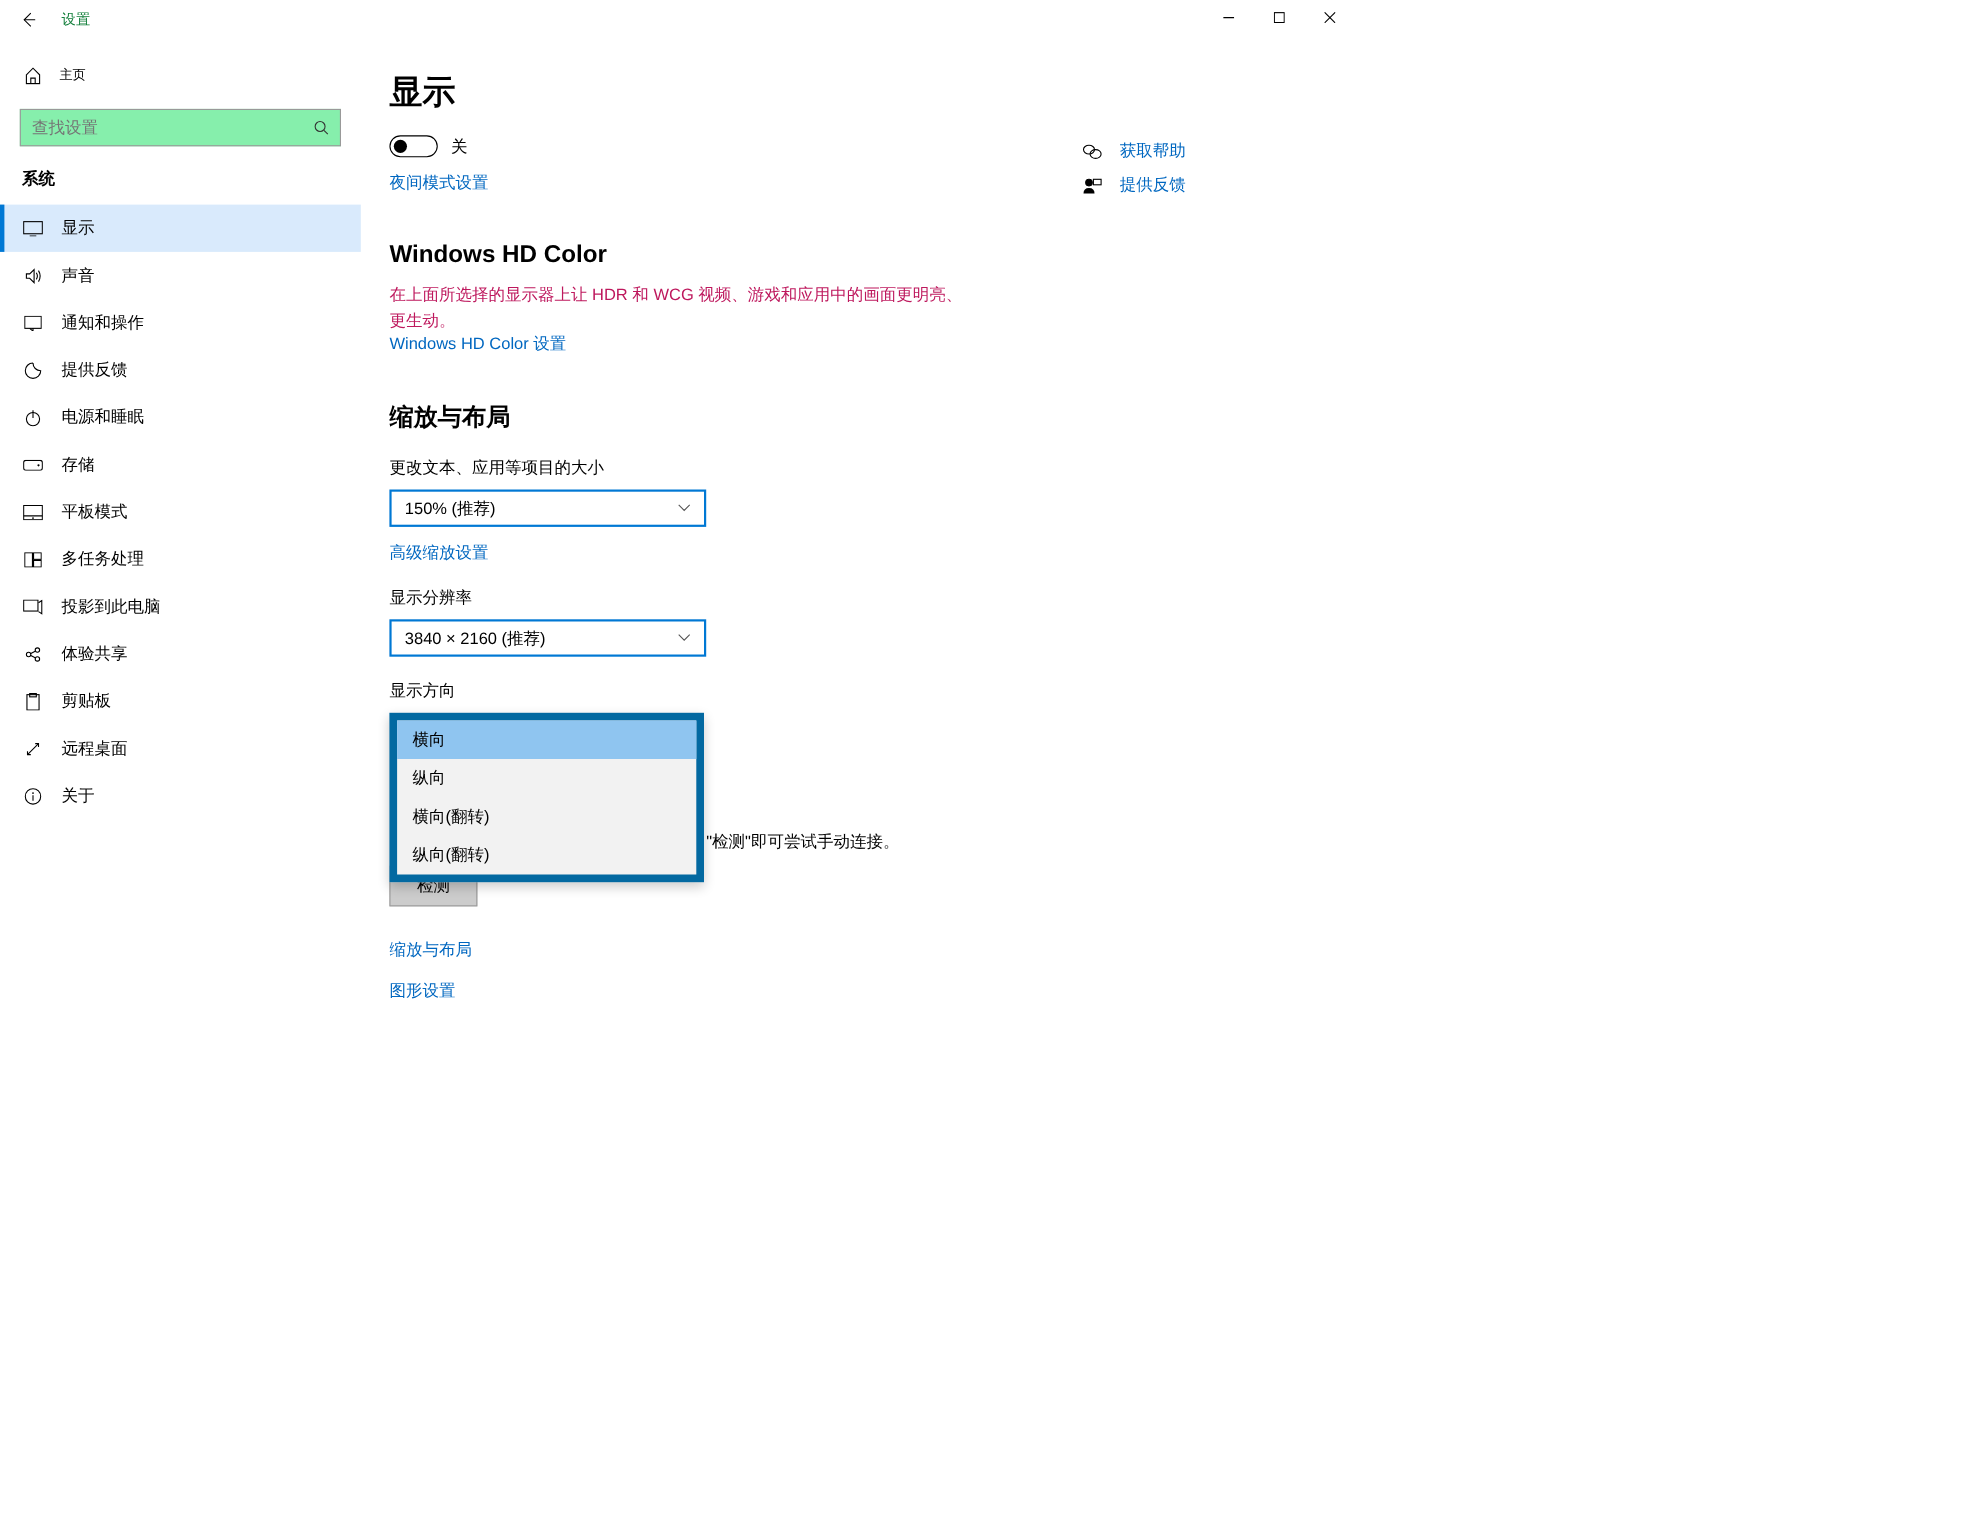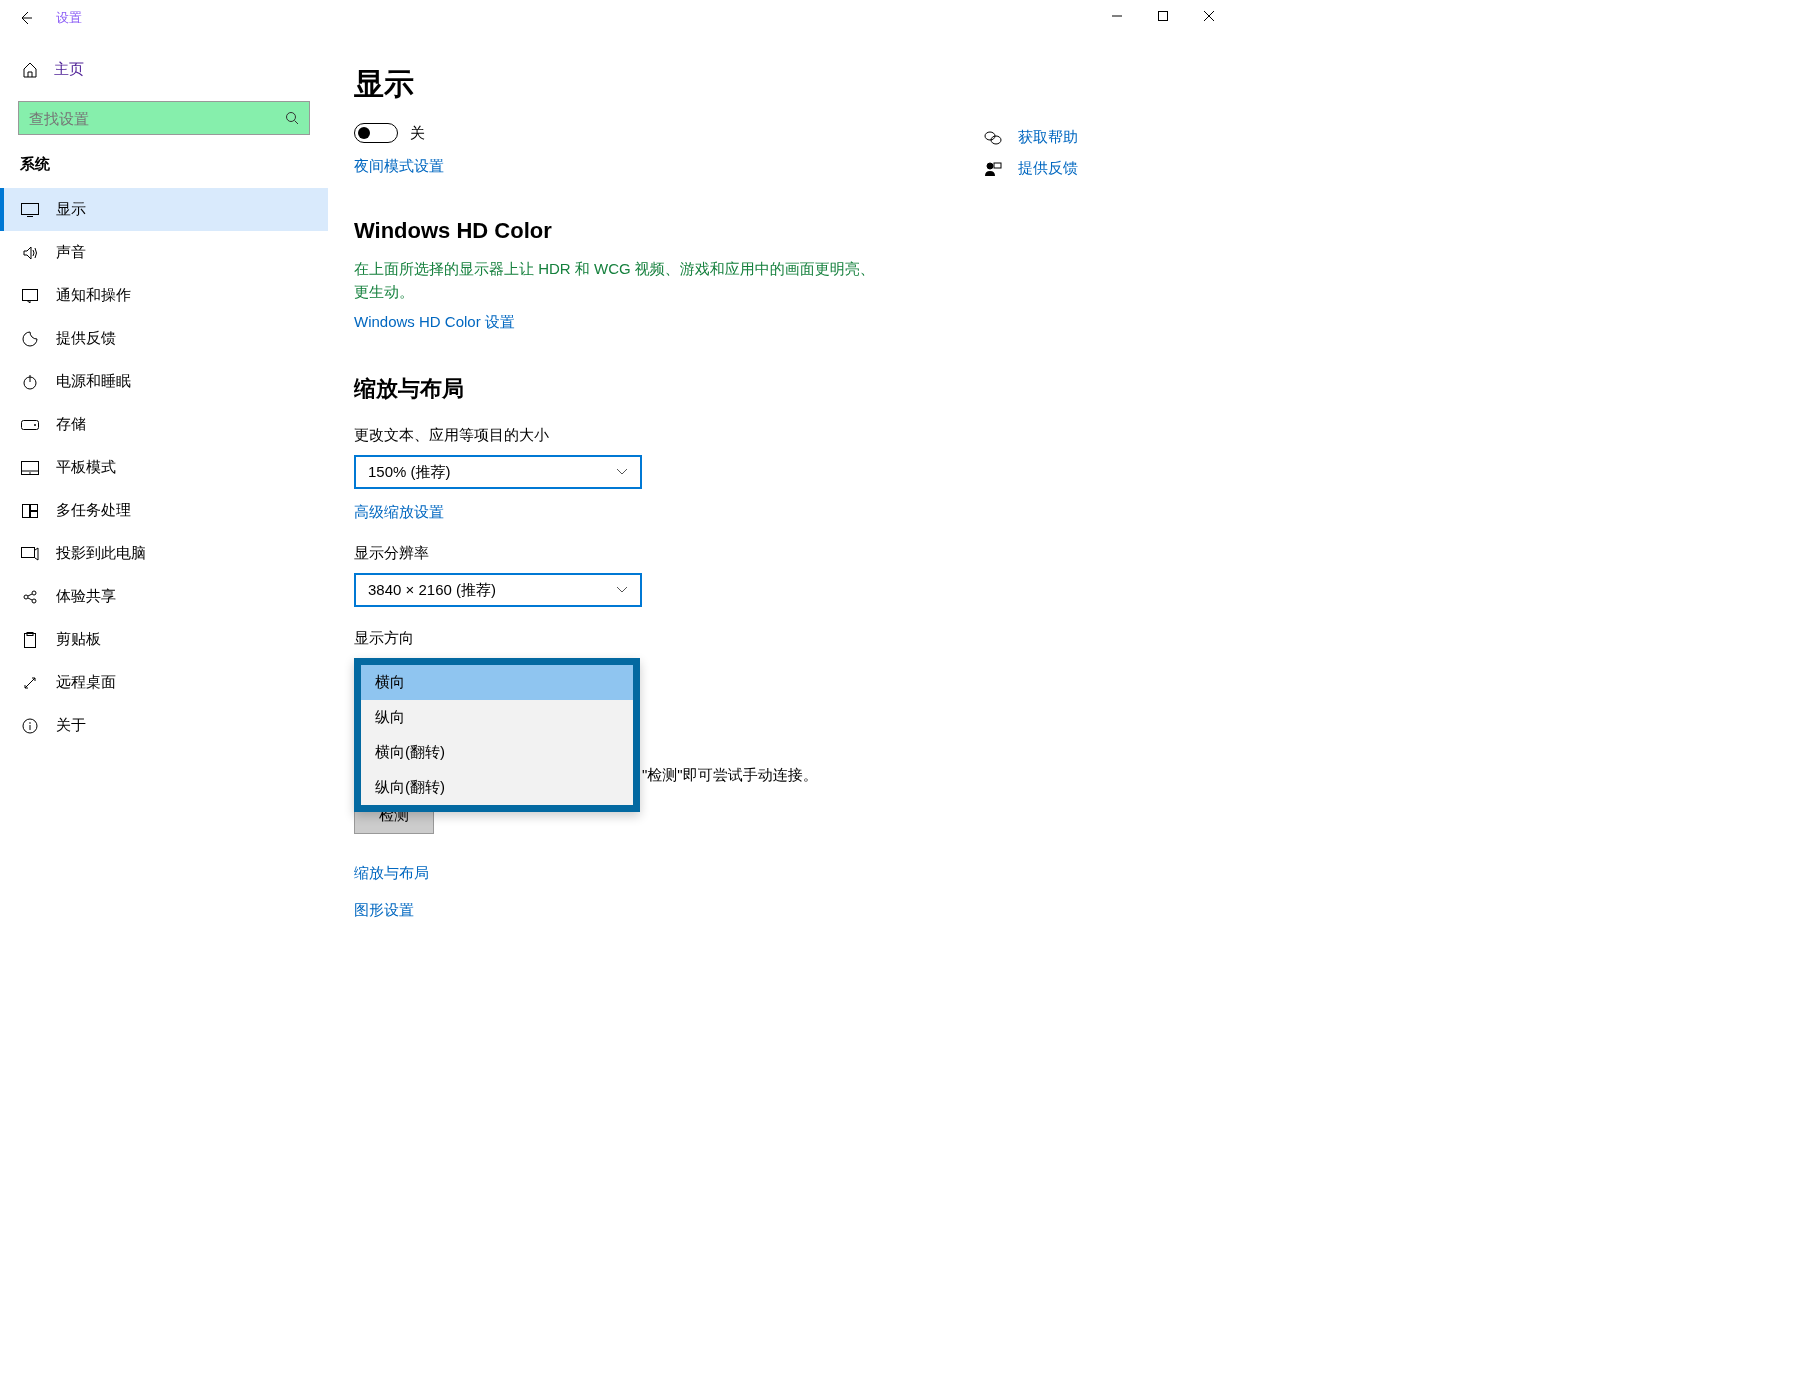--- a/index.html
+++ b/index.html
@@ -1,29 +1,29 @@
 <!DOCTYPE html>
 <html><head>
 <meta charset="utf-8">
 <style>
 * { margin: 0; padding: 0; box-sizing: border-box; font-family: "Microsoft YaHei", "Segoe UI", sans-serif; }
 body { background: #fff; width: 1232px; height: 958px; overflow: hidden; position: relative; }
 
 .titlebar { height: 36px; display: flex; align-items: center; padding-left: 12px; }
 .titlebar .back { width: 28px; height: 28px; display: flex; align-items: center; justify-content: center; cursor: pointer; }
-.titlebar .app-title { margin-left: 16px; font-size: 13px; color: #8b5cf6; }
+.titlebar .app-title { margin-left: 16px; font-size: 13px; color: #15803d; }
 .win-controls { position: absolute; top: 0; right: 0; display: flex; }
 .win-btn { width: 46px; height: 32px; display: flex; align-items: center; justify-content: center; cursor: pointer; }
 
 .container { display: flex; height: calc(100% - 36px); }
 
 .sidebar { width: 328px; padding: 16px 0 0 0; position: relative; }
 .home-row { display: flex; align-items: center; padding: 8px 20px; cursor: pointer; margin-bottom: 14px; }
 .home-row .icon { width: 20px; margin-right: 14px; display: flex; justify-content: center; }
-.home-row .label { font-size: 15px; color: #4c1d95; }
+.home-row .label { font-size: 12px; color: #000000; }
 
 .search-wrap { margin: 0 18px 20px 18px; }
 .search { width: 100%; height: 34px; border: 1px solid #999; background: #86efac; display: flex; align-items: center; padding: 0 10px; }
 .search input { flex: 1; border: none; outline: none; font-size: 15px; color: #666; background: transparent; }
 .search .search-icon { color: #333; }
 
 .section-title { font-weight: 600; font-size: 15px; padding: 0 20px 14px 20px; color: #000; }
 
 .nav-item { display: flex; align-items: center; padding: 12px 20px; cursor: pointer; position: relative; }
 .nav-item .icon { width: 20px; margin-right: 16px; display: flex; justify-content: center; color: #000; }
@@ -38,21 +38,21 @@
 h1.page-title { font-size: 30px; font-weight: 600; margin-bottom: 18px; color: #000; }
 
 .toggle-row { display: flex; align-items: center; margin-bottom: 14px; }
 .toggle { width: 44px; height: 20px; border: 1px solid #000; border-radius: 10px; position: relative; margin-right: 12px; cursor: pointer; }
 .toggle .knob { width: 12px; height: 12px; background: #000; border-radius: 50%; position: absolute; top: 3px; left: 3px; }
 .toggle-label { font-size: 15px; }
 
 .link { color: #0067c0; font-size: 15px; cursor: pointer; display: inline-block; }
 
 h2.sub { font-size: 22px; font-weight: 600; margin-top: 42px; margin-bottom: 14px; color: #000; }
-.desc { font-size: 15px; color: #15803d; line-height: 1.5; margin-bottom: 10px; max-width: 530px; }
+.desc { font-size: 15px; color: #be185d; line-height: 1.5; max-width: 530px; }
 
 .field-label { font-size: 15px; color: #000000; margin-top: 22px; margin-bottom: 10px; }
 .dropdown { width: 288px; height: 34px; border: 2px solid #0078d4; display: flex; align-items: center; justify-content: space-between; padding: 0 12px; cursor: pointer; background: #fff; }
 .dropdown .value { font-size: 15px; }
 .dropdown .chev { color: #555; }
 .btn { display: inline-block; padding: 8px 24px; background: #ccc; border: 1px solid #999; font-size: 15px; cursor: pointer; margin-top: 12px; }
 
 .dropdown-open { position: absolute; width: 286px; background: #f2f2f2; border: 7px solid #0369a1; box-shadow: 0 4px 10px rgba(0,0,0,0.2); z-index: 100; }
 .dropdown-open .opt { padding: 8px 14px; font-size: 15px; cursor: pointer; }
 .dropdown-open .opt.selected { background: #8fc5f0; }

